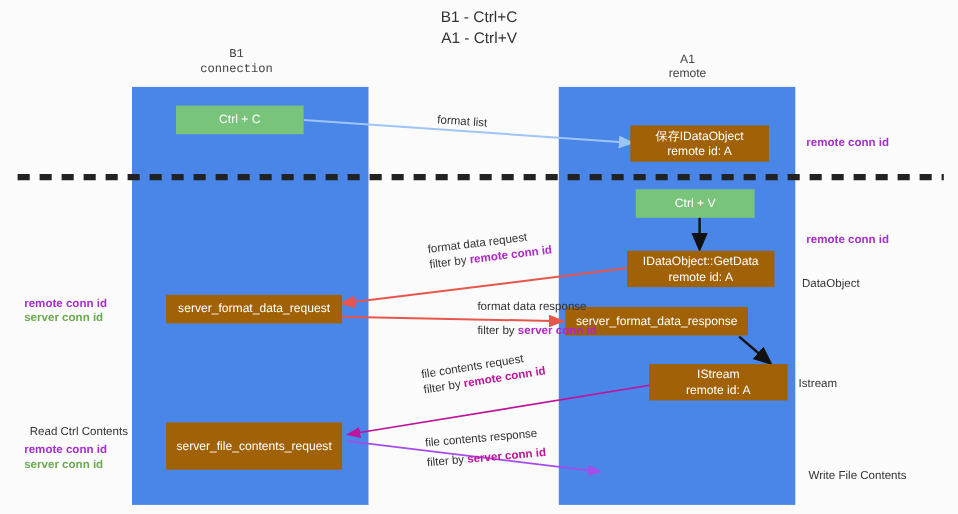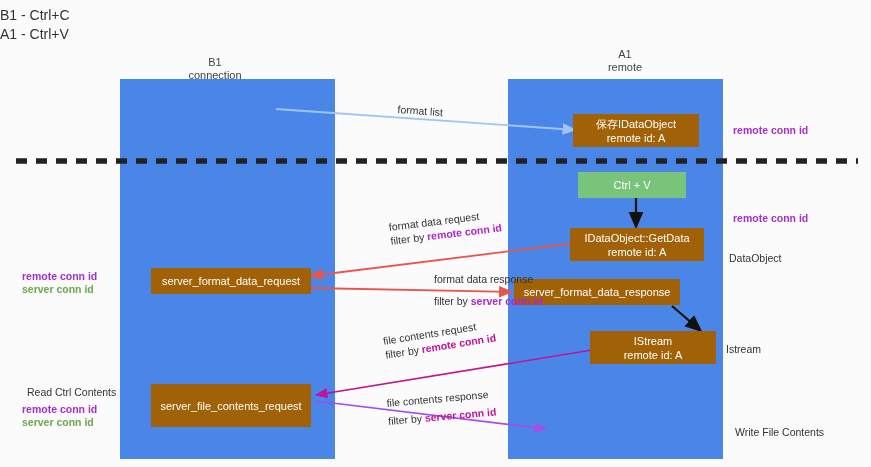--- a/index.html
+++ b/index.html
@@ -30,20 +30,21 @@
     position: absolute;
     text-align: center;
     font-size: 11px;
     color: #444444;
     line-height: 13px;
   }
   .title {
     position: absolute;
     left: 0;
     width: 871px;
+    text-align: center;
     font-size: 14px;
     color: #333333;
     line-height: 19px;
   }
   .node {
     position: absolute;
     display: flex;
     flex-direction: column;
     align-items: center;
     justify-content: center;
@@ -76,21 +77,21 @@
   .rot-label { transform-origin: left top; }
 </style>
 </head>
 <body>
 
 <div id="stage">
 
   <div class="title" style="top:6px;">B1 - Ctrl+C</div>
   <div class="title" style="top:25px;">A1 - Ctrl+V</div>
 
-  <div class="lane-label" style="left:155px; top:56px; width:120px;">
+  <div class="lane-label" style="left:155px; top:44px; width:120px;font-family:Liberation Mono, monospace;">
     <div>B1</div>
     <div>connection</div>
   </div>
   <div class="lane-label" style="left:565px; top:48px; width:120px;">
     <div>A1</div>
     <div>remote</div>
   </div>
 
   <div class="lane" style="left:120px; top:79px; width:215px; height:380px;"></div>
   <div class="lane" style="left:508px; top:79px; width:215px; height:380px;"></div>
@@ -124,20 +125,23 @@
 
     <line x1="310" y1="288" x2="512" y2="292" stroke="#e8564b" stroke-width="1.8" marker-end="url(#ah-red)"></line>
 
     <line x1="672" y1="306" x2="700" y2="330" stroke="#111111" stroke-width="2.2" marker-end="url(#ah-black)"></line>
 
     <line x1="592" y1="350" x2="316" y2="395" stroke="#c0139b" stroke-width="1.6" marker-end="url(#ah-magenta)"></line>
 
     <line x1="316" y1="401" x2="546" y2="429" stroke="#a64ceb" stroke-width="1.6" marker-end="url(#ah-purple)"></line>
   </svg>
 
+  <div class="node green" style="left:160px; top:96px; width:116px; height:26px;">
+    <span>Ctrl + C</span>
+  </div>
 
   <div class="node orange" style="left:573px; top:114px; width:126px; height:33px;">
     <span>保存IDataObject</span>
     <span>remote id: A</span>
   </div>
 
   <div class="node green" style="left:578px; top:172px; width:108px; height:26px;text-align:right;">
     <span>Ctrl + V</span>
   </div>
 

